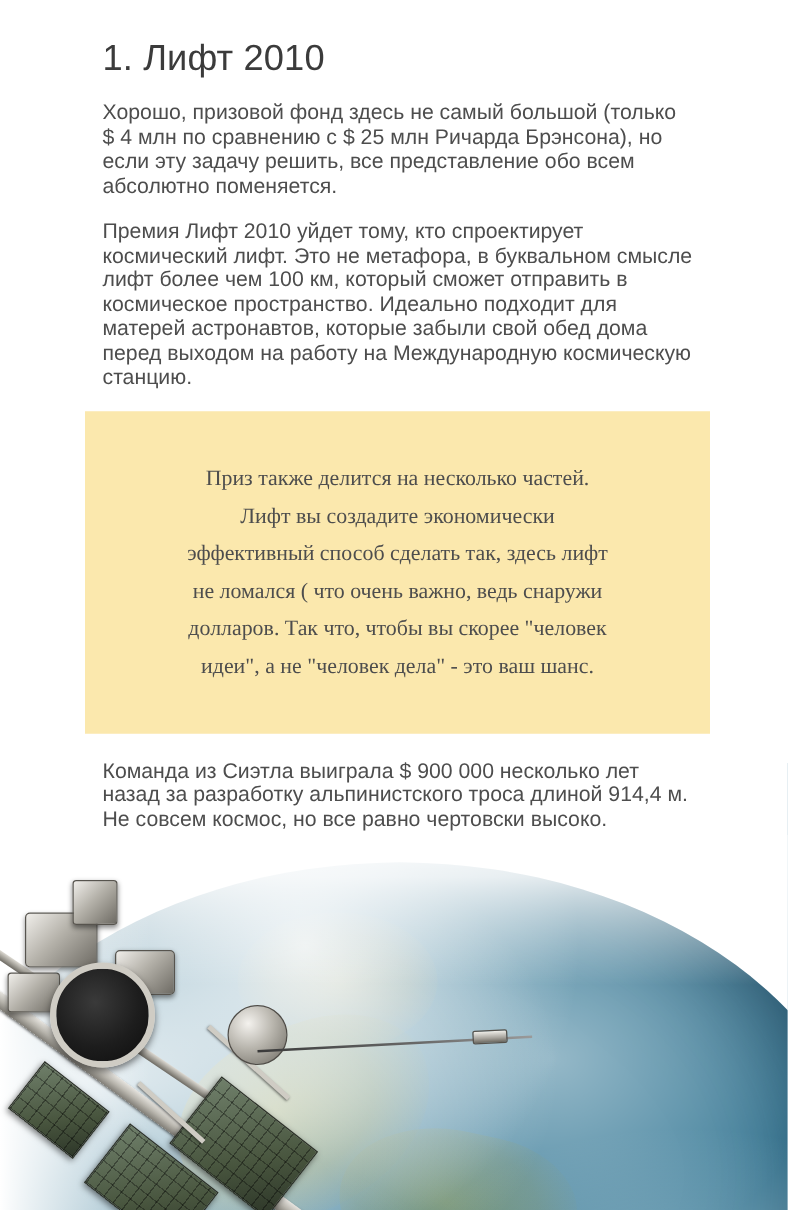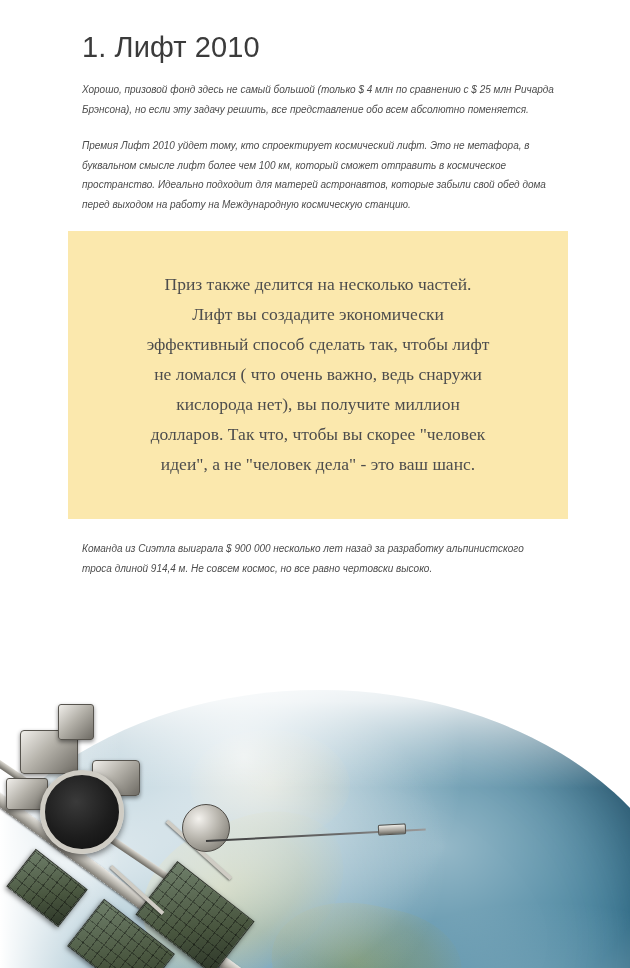--- a/index.html
+++ b/index.html
@@ -28,26 +28,25 @@
   h1.title {
     font-family: "Liberation Sans", sans-serif;
     font-weight: 400;
     font-size: 29px;
     line-height: 34px;
     color: #3b3b3b;
     margin: 8px 0 16px 0;
     letter-spacing: 0.1px;
   }
   p.para {
-    font-size: 10px;
+    font-size: 17px;
     line-height: 19.5px;
     color: #4d4d4d;
     margin: 0 0 17px 0;
     text-align: left;
-    font-style: italic;
   }
   p.para:last-of-type {
     margin-bottom: 0;
   }
   .quote-box {
     background: #fbe8ad;
     margin: 5px -14px 20px -14px;
     padding: 38px 26px 40px 26px;
     box-sizing: border-box;
     font-family: Liberation Serif, serif;
@@ -249,23 +248,22 @@
   <div class="content">
 
     <h1 class="title">1. Лифт 2010</h1>
 
     <p class="para">Хорошо, призовой фонд здесь не самый большой (только $ 4 млн по сравнению с $ 25 млн Ричарда Брэнсона), но если эту задачу решить, все представление обо всем абсолютно поменяется.</p>
     <p class="para">Премия Лифт 2010 уйдет тому, кто спроектирует космический лифт. Это не метафора, в буквальном смысле лифт более чем 100 км, который сможет отправить в космическое пространство. Идеально подходит для матерей астронавтов, которые забыли свой обед дома перед выходом на работу на Международную космическую станцию.</p>
 
     <div class="quote-box">
       <div class="qline">Приз также делится на несколько частей.</div>
       <div class="qline">Лифт вы создадите экономически</div>
-      <div class="qline">эффективный способ сделать так, чтобы лифт</div>
+      <div class="qline">эффективный способ сделать так, здесь лифт</div>
       <div class="qline">не ломался ( что очень важно, ведь снаружи</div>
-      <div class="qline">кислорода нет), вы получите миллион</div>
       <div class="qline">долларов. Так что, чтобы вы скорее "человек</div>
       <div class="qline">идеи", а не "человек дела" - это ваш шанс.</div>
     </div>
 
     <p class="para after-quote">Команда из Сиэтла выиграла $ 900 000 несколько лет назад за разработку альпинистского троса длиной 914,4 м. Не совсем космос, но все равно чертовски высоко.</p>
 
   </div>
 
   <div class="image-wrap">
     <div class="space-bg"></div>

